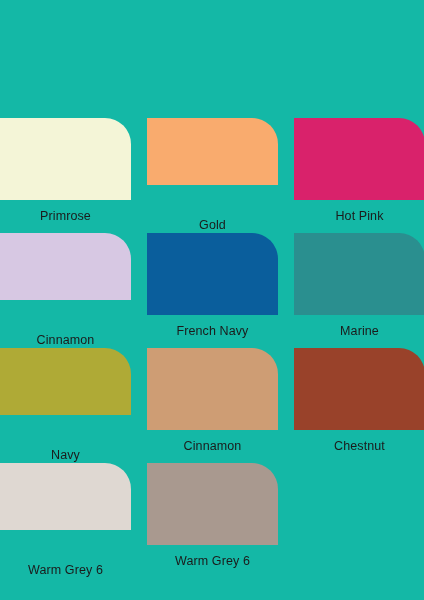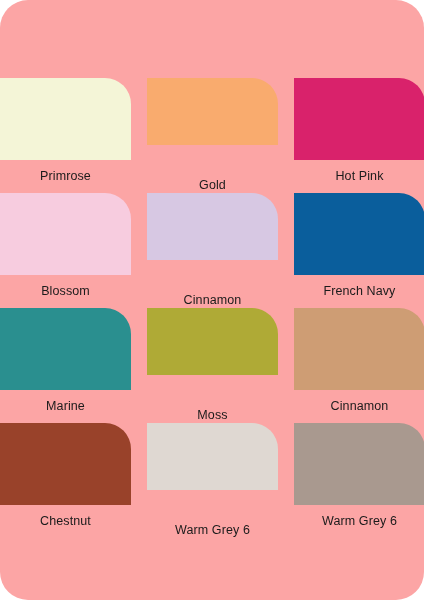--- a/index.html
+++ b/index.html
@@ -12,24 +12,23 @@
     height: 600px;
     overflow: hidden;
     font-family: "Liberation Sans", sans-serif;
     -webkit-font-smoothing: antialiased;
   }
 
   .palette-sheet {
     position: relative;
     width: 424px;
     height: 600px;
-    background: #fca5a5;
+    background: #14b8a6;
     box-sizing: border-box;
-    padding-top: 78px;
-    border-radius: 28px;
+    padding-top: 118px;
   }
 
   .swatch-grid {
     display: grid;
     grid-template-columns: 131px 1fr 131px;
     grid-template-rows: repeat(4, 115px);
     column-gap: 16px;
     row-gap: 0;
     width: 424px;
     box-sizing: border-box;
@@ -91,40 +90,36 @@
     </div>
     <div class="swatch-cell col-mid">
       <div class="swatch-chip" style="background:#F9AB6E;"></div>
       <div class="swatch-label">Gold</div>
     </div>
     <div class="swatch-cell col-right">
       <div class="swatch-chip" style="background:#D9226B;"></div>
       <div class="swatch-label">Hot Pink</div>
     </div>
 
-    <div class="swatch-cell col-left">
-      <div class="swatch-chip" style="background:#F7CCDF;"></div>
-      <div class="swatch-label">Blossom</div>
-    </div>
     <div class="swatch-cell col-mid">
       <div class="swatch-chip" style="background:#D7C8E3;"></div>
       <div class="swatch-label">Cinnamon</div>
     </div>
     <div class="swatch-cell col-right">
       <div class="swatch-chip" style="background:#0A5E9C;"></div>
       <div class="swatch-label">French Navy</div>
     </div>
 
     <div class="swatch-cell col-left">
       <div class="swatch-chip" style="background:#2A8F8F;"></div>
       <div class="swatch-label">Marine</div>
     </div>
     <div class="swatch-cell col-mid">
       <div class="swatch-chip" style="background:#AFAA36;"></div>
-      <div class="swatch-label">Moss</div>
+      <div class="swatch-label">Navy</div>
     </div>
     <div class="swatch-cell col-right">
       <div class="swatch-chip" style="background:#CE9D74;"></div>
       <div class="swatch-label">Cinnamon</div>
     </div>
 
     <div class="swatch-cell col-left">
       <div class="swatch-chip" style="background:#99422A;"></div>
       <div class="swatch-label">Chestnut</div>
     </div>

